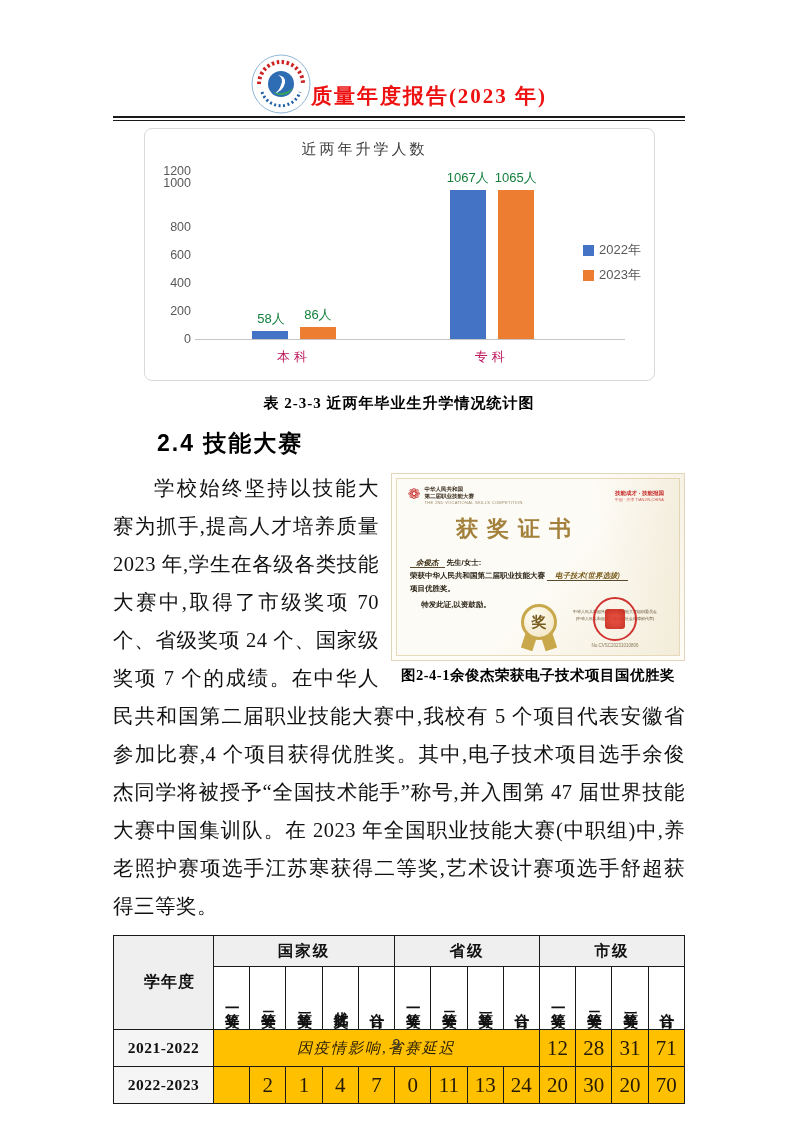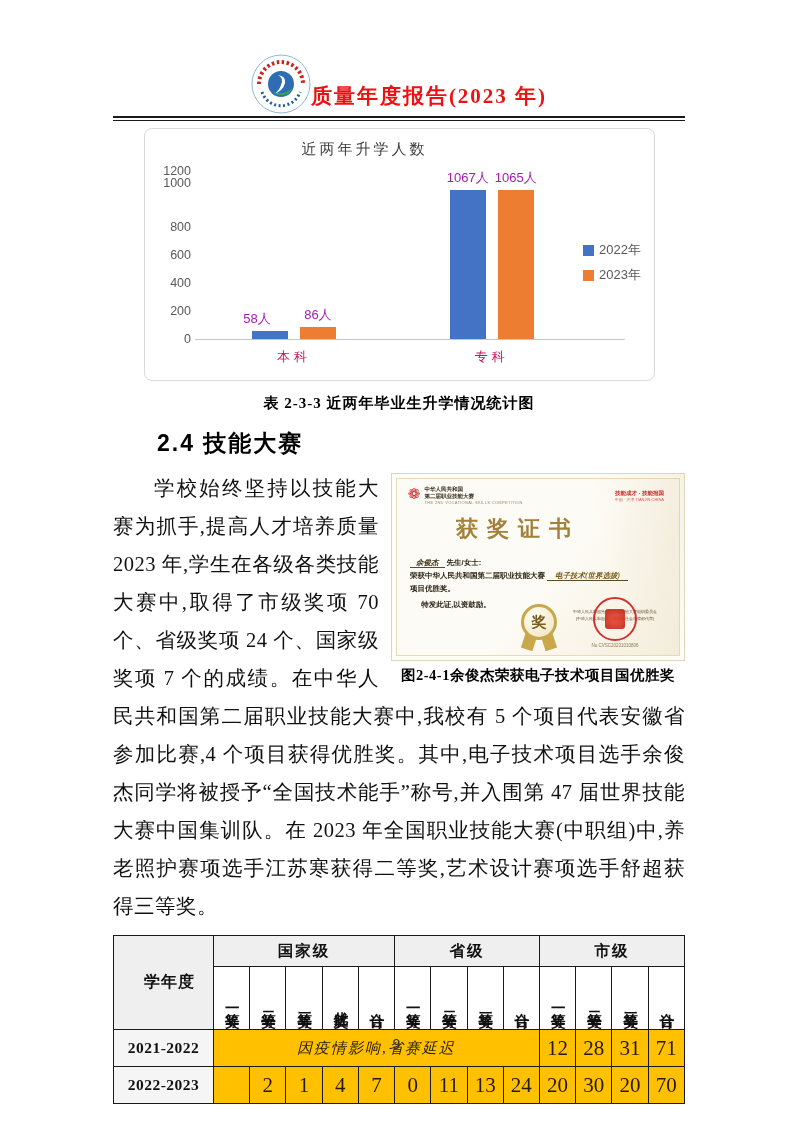--- a/index.html
+++ b/index.html
@@ -25,21 +25,21 @@
     position:relative; margin:7px 0 0 31px; width:511px; height:253px;
     border:1px solid #d9d9d9; border-radius:8px; background:#fff;
     font-family:"Liberation Sans","DejaVu Sans",sans-serif;
   }
   .chart-title { position:absolute; top:11px; left:0; right:70px; text-align:center;
     font-size:15px; color:#404040; letter-spacing:3px; font-family:"Liberation Serif",serif; }
   .yaxis { position:absolute; left:6px; top:43px; width:40px; height:168px; }
   .ytick { position:absolute; right:0; width:40px; text-align:right; font-size:12.5px; color:#595959; }
   .plot { position:absolute; left:50px; top:43px; width:430px; height:168px; border-bottom:1px solid #c6c6c6; }
   .bar { position:absolute; bottom:0; width:36px; }
-  .blabel { position:absolute; width:72px; text-align:center; font-size:13px; color:#a21caf; }
+  .blabel { position:absolute; width:72px; text-align:center; font-size:13px; color:#15803d; }
   .cats { position:absolute; left:50px; top:219px; width:430px; height:18px; }
   .cat { position:absolute; width:80px; text-align:center; font-size:13px; color:#be185d;
     letter-spacing:4px; font-family:"Liberation Serif",serif; }
   .legend { position:absolute; left:438px; top:112px; }
   .legend-item { display:flex; align-items:center; gap:5px; margin-bottom:7px; }
   .legend-sq { width:11px; height:11px; display:inline-block; }
   .legend-label { font-size:13px; color:#595959; }
 
   .chart-caption, .fig-caption {
     text-align:center; font-size:15px; color:#000;
@@ -145,21 +145,21 @@
           <div class="ytick" style="top: 160px;">0</div>
           <div class="ytick" style="top: 132px;">200</div>
           <div class="ytick" style="top: 104px;">400</div>
           <div class="ytick" style="top: 76px;">600</div>
           <div class="ytick" style="top: 48px;">800</div>
           <div class="ytick" style="top: 4px;">1000</div>
           <div class="ytick" style="top: -8px;">1200</div>
         </div>
       <div class="plot" id="plot">
           <div class="bar" style="left: 56.9px; height: 8.12px; background: rgb(68, 114, 196);"></div>
-          <div class="blabel" style="left: 26px; bottom: 11.12px;">58人</div>
+          <div class="blabel" style="left: 40px; bottom: 11.12px;">58人</div>
           <div class="bar" style="left: 104.9px; height: 12.04px; background: rgb(237, 125, 49);"></div>
           <div class="blabel" style="left: 86.9px; bottom: 15.04px;">86人</div>
           <div class="bar" style="left: 254.7px; height: 149.38px; background: rgb(68, 114, 196);"></div>
           <div class="blabel" style="left: 236.7px; bottom: 152.38px;">1067人</div>
           <div class="bar" style="left: 302.7px; height: 149.1px; background: rgb(237, 125, 49);"></div>
           <div class="blabel" style="left: 284.7px; bottom: 152.1px;">1065人</div>
         </div>
       <div class="cats" id="cats">
           <div class="cat" style="left: 58.9px;">本科</div>
           <div class="cat" style="left: 256.7px;">专科</div>

